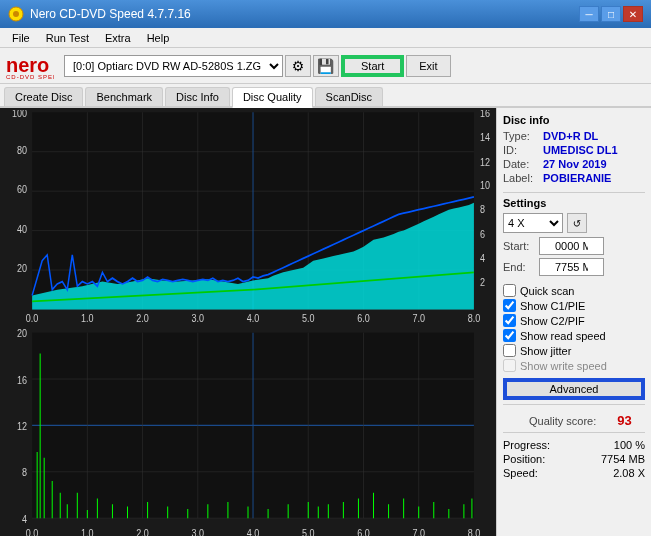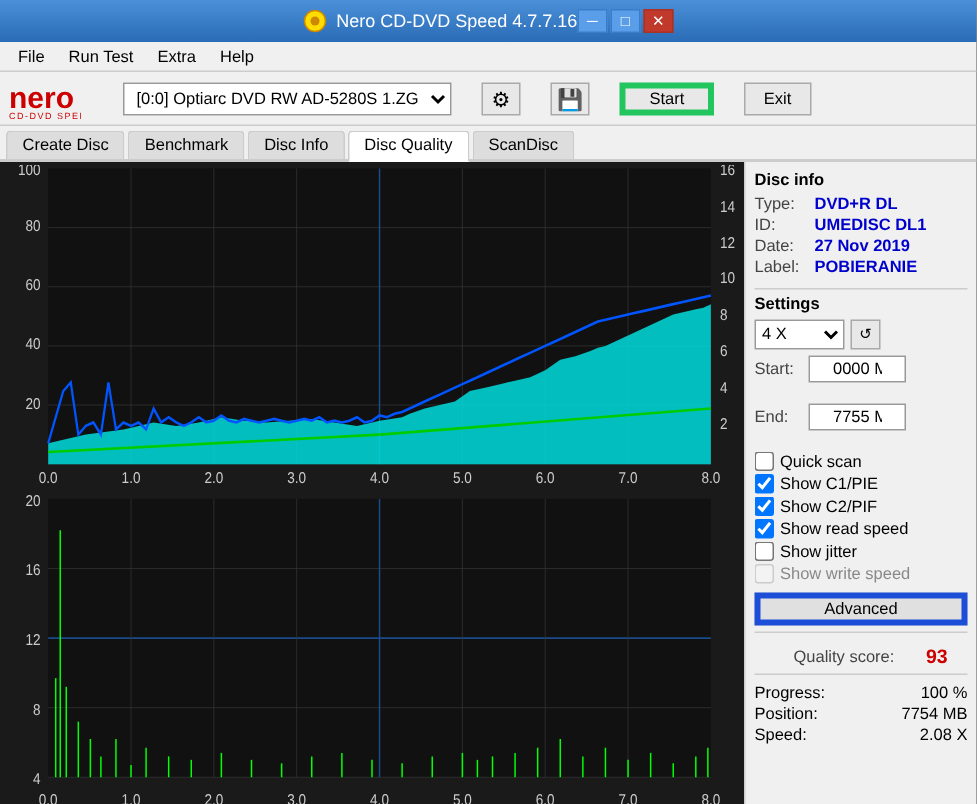--- a/index.html
+++ b/index.html
@@ -1,30 +1,30 @@
 <!DOCTYPE html>
 <html><head>
   <meta charset="utf-8">
   <style>
     * { box-sizing: border-box; margin: 0; padding: 0; }
     body { width: 651px; height: 536px; font-family: 'Segoe UI', Tahoma, sans-serif; font-size: 11px; background: #f0f0f0; overflow: hidden; }
 
     
-    .titlebar { background: linear-gradient(to bottom, #4a90d9, #2a6cb5); height: 28px; display: flex; align-items: center; justify-content: center; padding: 0 8px; color: white; font-size: 12px; }
+    .titlebar { background: linear-gradient(to bottom, #4a90d9, #2a6cb5); height: 28px; display: flex; align-items: center; justify-content: space-between; padding: 0 8px; color: white; font-size: 12px; }
     .titlebar-left { display: flex; align-items: center; }
     .titlebar-controls { display: flex; gap: 2px; }
     .titlebar-btn { width: 20px; height: 16px; background: #5a9de8; border: 1px solid #3a7cc8; color: white; font-size: 10px; cursor: pointer; display: flex; align-items: center; justify-content: center; }
     .titlebar-btn.close { background: #c0392b; border-color: #a93226; }
 
     
     .menubar { background: #f0f0f0; height: 20px; display: flex; align-items: center; padding: 0 4px; border-bottom: 1px solid #ccc; }
     .menubar-item { padding: 2px 8px; font-size: 11px; cursor: pointer; }
 
     
-    .toolbar { background: #f0f0f0; height: 36px; display: flex; align-items: center; padding: 0 6px; border-bottom: 1px solid #ccc; gap: 20px; }
+    .toolbar { background: #f0f0f0; height: 36px; display: flex; align-items: center; padding: 0 6px; border-bottom: 1px solid #ccc; gap: 2px; }
     .toolbar-dropdown { height: 22px; font-size: 11px; background: white; border: 1px solid #999; padding: 1px 4px; min-width: 200px; }
     .toolbar-icon-btn { width: 26px; height: 22px; background: #e8e8e8; border: 1px solid #aaa; cursor: pointer; display: flex; align-items: center; justify-content: center; font-size: 14px; }
     .toolbar-start-btn { height: 22px; padding: 0 16px; background: #e8e8e8; border: 4px solid #22c55e; cursor: pointer; font-size: 11px; }
     .toolbar-close-btn { height: 22px; padding: 0 12px; background: #e8e8e8; border: 1px solid #aaa; cursor: pointer; font-size: 11px; }
 
     
     .tabs { background: #f0f0f0; height: 24px; display: flex; align-items: flex-end; padding: 0 4px; border-bottom: 2px solid #ccc; }
     .tab { padding: 3px 10px; font-size: 11px; cursor: pointer; border: 1px solid #ccc; border-bottom: none; background: #ddd; margin-right: 2px; border-radius: 3px 3px 0 0; }
     .tab.active { background: white; border-color: #ccc; border-bottom: 1px solid white; margin-bottom: -2px; padding-bottom: 4px; }
 
@@ -41,21 +41,21 @@
     .section-title { font-weight: bold; font-size: 11px; margin-bottom: 4px; color: #000; }
     .info-row { display: flex; font-size: 11px; margin-bottom: 2px; }
     .info-label { color: #444; min-width: 40px; }
     .info-value { color: #0000cc; font-weight: bold; }
 
     .settings-section { margin-bottom: 8px; }
     .settings-row { display: flex; align-items: center; gap: 4px; margin-bottom: 4px; }
     .settings-dropdown { height: 20px; font-size: 11px; border: 1px solid #999; background: white; min-width: 60px; }
     .settings-icon-btn { width: 20px; height: 20px; background: #e8e8e8; border: 1px solid #aaa; cursor: pointer; font-size: 10px; display: flex; align-items: center; justify-content: center; }
 
-    .input-row { display: flex; align-items: center; gap: 4px; margin-bottom: 14px; font-size: 11px; }
+    .input-row { display: flex; align-items: center; gap: 4px; margin-bottom: 3px; font-size: 11px; }
     .input-label { min-width: 32px; color: #444; }
     .input-field { height: 18px; font-size: 11px; border: 1px solid #999; background: white; width: 65px; padding: 0 15px; }
 
     .checkbox-row { display: flex; align-items: center; gap: 4px; margin-bottom: 2px; font-size: 11px; }
     .checkbox-row input[type=checkbox] { margin: 0; }
 
     .advanced-btn { width: 100%; height: 22px; background: #e0e0e0; border: 4px solid #1d4ed8; cursor: pointer; font-size: 11px; margin-top: 4px; }
 
     .quality-row { margin-top: 8px; font-size: 11px; display: flex; align-items: center; gap: 21px; margin-left: 26px; }
     .quality-label { color: #444; }

